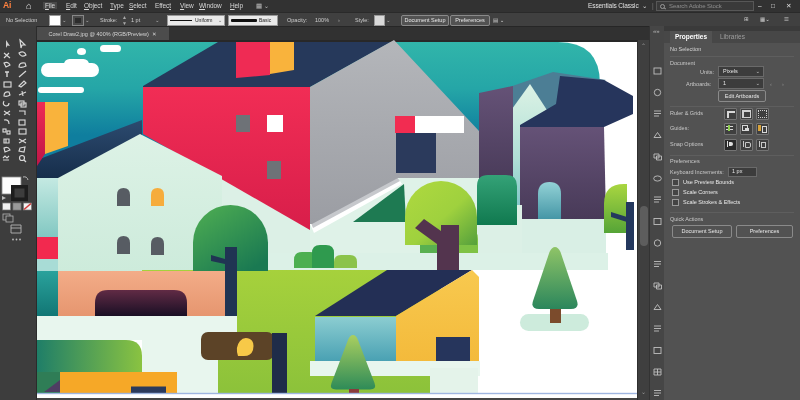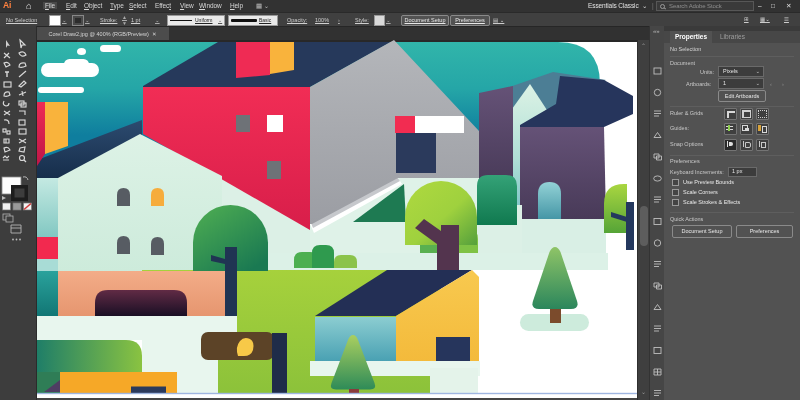--- a/index.html
+++ b/index.html
@@ -1,18 +1,18 @@
 <!DOCTYPE html>
 <html><head>
 <meta charset="utf-8">
 <style>
   html,body{margin:0;padding:0;}
   #app{position:relative;width:800px;height:400px;background:#2e2e2e;overflow:hidden;
        font-family:"Liberation Sans", sans-serif;-webkit-font-smoothing:antialiased;}
-  .abs{position:absolute;text-decoration:underline;}
+  .abs{position:absolute;}
   
   #menubar{left:0;top:0;width:800px;height:12px;background:#323232;color:#d6d6d6;font-size:6.5px;}
   #menubar .mi{position:absolute;top:2px;letter-spacing:-0.1px;}
   
   #ctrlbar{left:0;top:12px;width:800px;height:14px;background:#404040;color:#cfcfcf;font-size:5.5px;border-top:1px solid #2a2a2a;}
   
   #tabrow{left:0;top:26px;width:800px;height:14px;background:#313131;border-top:1px solid #262626;}
   #doctab{position:absolute;left:36px;top:0;width:133px;height:14px;background:#4c4c4c;color:#d4d4d4;font-size:5.5px;line-height:14px;text-align:center;}
   
   #toolbar{left:0;top:26px;width:36px;height:374px;background:#3d3d3d;border-right:1px solid #2b2b2b;}

